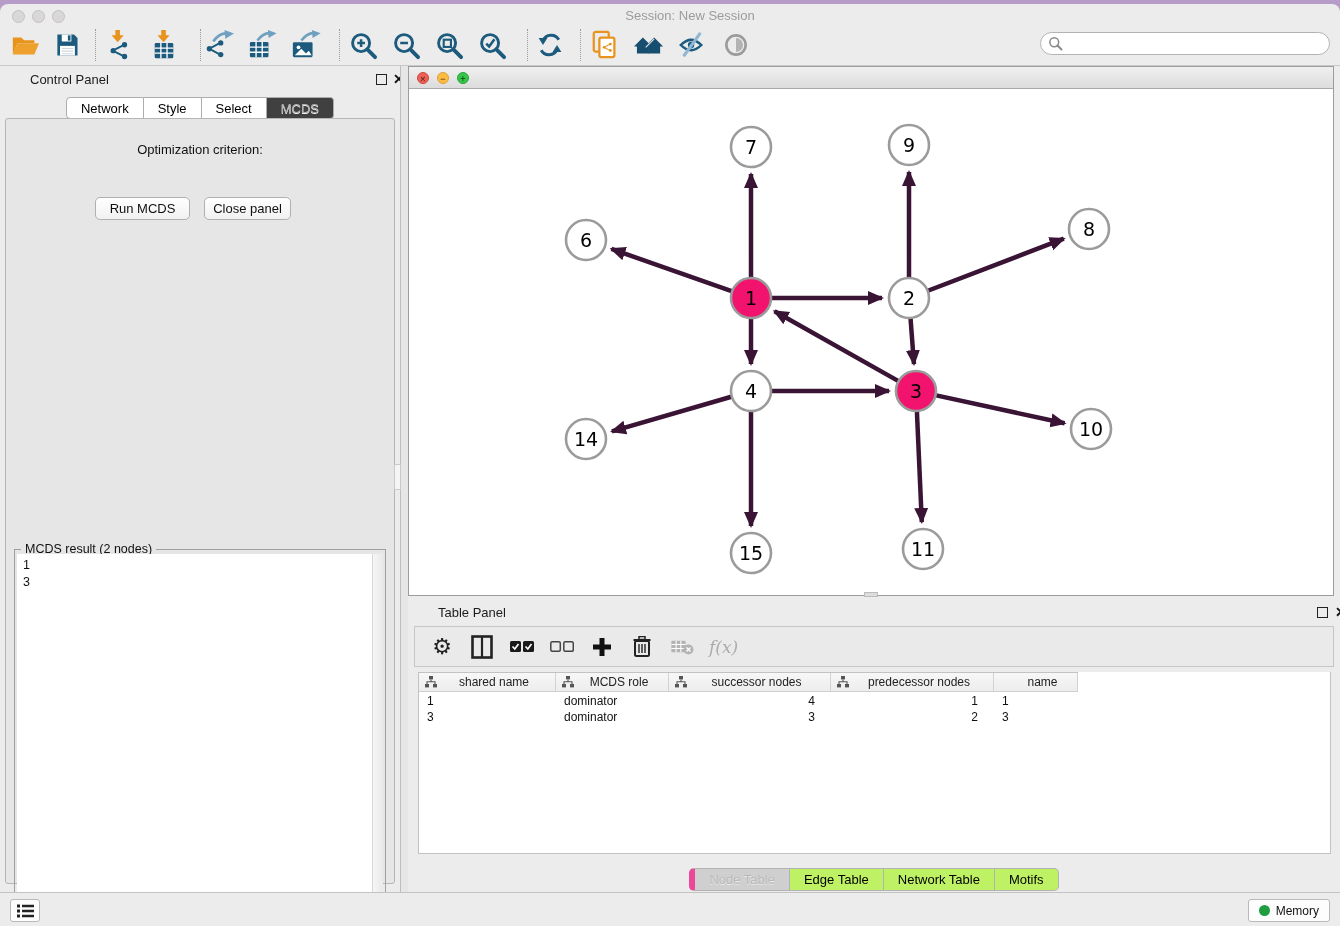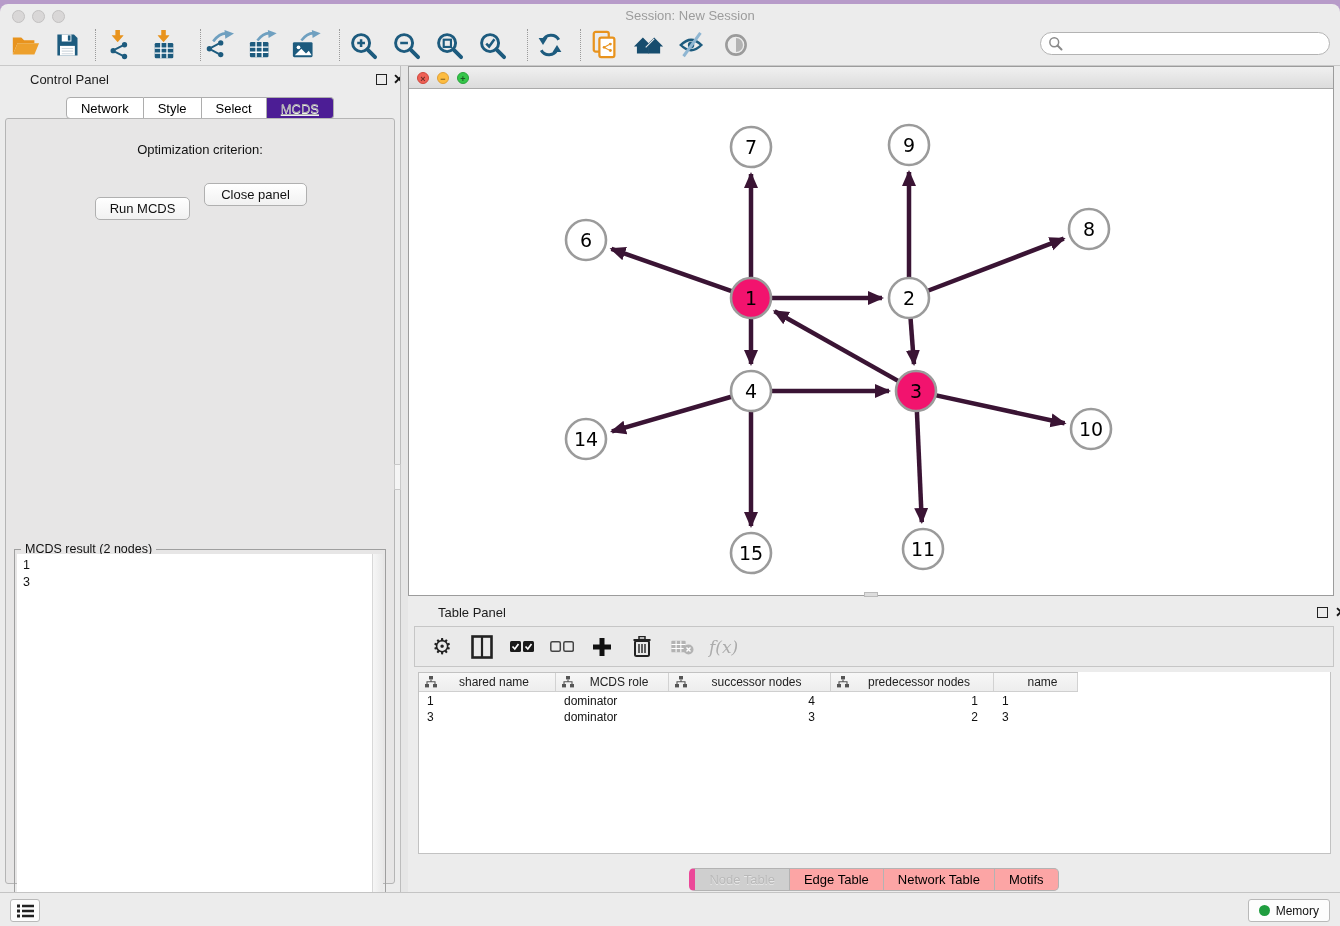--- a/index.html
+++ b/index.html
@@ -27,21 +27,21 @@
 
   .panel-header { position:absolute; left:16px; top:0; width:100%; height:26px; }
   .panel-title { position:absolute; left:14px; top:6px; font-size:13px; color:#1c1c1c; }
   .ph-float { position:absolute; width:11px; height:11px; border:1.6px solid #222; top:8px; }
   .ph-close { position:absolute; top:6px; font-size:14px; font-weight:bold; color:#111; line-height:14px; }
 
   
   .cp-tabs { position:absolute; left:0; top:31px; width:400px; display:flex; justify-content:center; }
   .cp-tab { height:22px; padding:0 14px; background:#fff; border:1px solid #adadad; border-left:none; font-size:13px; line-height:21px; color:#000; }
   .cp-tab:first-child { border-left:1px solid #adadad; border-radius:4px 0 0 4px; }
-  .cp-tab.active { background:#4c1d95; color:#adadad; border-radius:0 4px 4px 0; text-shadow:0 1px 0 #efefef;text-decoration:underline; }
+  .cp-tab.active { background:#404040; color:#adadad; border-radius:0 4px 4px 0; text-shadow:0 1px 0 #efefef; }
 
   .cp-body { position:absolute; left:5px; top:52px; width:390px; height:766px; background:#e7e6e6; border:1px solid #b5b5b5; border-radius:3px; }
   .opt-label { position:absolute; left:0; top:23px; width:100%; text-align:center; font-size:13px; color:#111; }
   .combo { position:absolute; left:38px; top:44px; width:312px; height:23px; background:#fff; border:1px solid #ababab; border-radius:5px; font-size:13px; line-height:21px; padding-left:10px; color:#111; }
   .combo .stepper { position:absolute; right:6px; top:3px; }
   .btn { position:absolute; height:23px; background:linear-gradient(#ffffff,#f1f1f1); border:1px solid #b0b0b0; border-radius:5px; font-size:13px; text-align:center; color:#111; line-height:21px; }
 
   .groupbox { position:absolute; left:8px; top:430px; width:372px; height:380px; border:1px solid #9f9f9f; }
   .groupbox-label { position:absolute; left:6px; top:-8px; background:#e7e6e6; padding:0 4px; font-size:12.5px; color:#111; }
   .result-area { position:absolute; left:2px; top:4px; right:2px; bottom:2px; background:#fff; }
@@ -64,21 +64,21 @@
   .tbl { position:absolute; left:10px; top:73px; width:913px; height:182px; background:#fff; border:1px solid #c2c2c2; border-top:none; }
   .tbl-header { position:absolute; left:0; top:0; height:20px; display:flex; background:linear-gradient(#f7f7f7,#ededed); border-top:1px solid #c2c2c2; border-bottom:1px solid #cfcfcf; }
   .th { position:relative; display:flex; align-items:center; border-right:1px solid #d2d2d2; font-size:12px; color:#222; }
   .th .hier { position:absolute; left:6px; width:12px; height:12px; }
   .th span { flex:1; text-align:center; padding-left:14px; }
   .tbl-body { position:absolute; left:0; top:21px; width:100%; }
   .tr { display:flex; height:16px; }
   .td { font-size:12px; color:#111; line-height:16px; overflow:hidden; white-space:nowrap; }
 
   .bottom-tabs { position:absolute; left:0; top:269px; width:932px; display:flex; justify-content:center; }
-  .bt-tab { height:23px; padding:0 14px; background:#fca5a5; border:1px solid #b3b3b3; border-left:none; font-size:13px; line-height:22px; color:#000; }
+  .bt-tab { height:23px; padding:0 14px; background:#bef264; border:1px solid #b3b3b3; border-left:none; font-size:13px; line-height:22px; color:#000; }
   .bt-tab:first-child { border-left:6px solid #ec4899; border-radius:5px 0 0 5px; }
   .bt-tab:last-child { border-radius:0 5px 5px 0; }
   .bt-tab.active { background:#cfcfcf; color:#b9b9b9; text-shadow:0 1px 0 #e8e8e8; }
 
   
   .statusbar { position:absolute; left:0; top:888px; width:1340px; height:34px; background:#ececec; border-top:1px solid #c4c4c4; }
   .status-left-btn { position:absolute; left:10px; top:6px; width:30px; height:23px; background:#fdfdfd; border:1px solid #b9b9b9; border-radius:3px; display:flex; align-items:center; justify-content:center; }
   .memory-btn { position:absolute; right:10px; top:6px; height:23px; background:#fdfdfd; border:1px solid #b9b9b9; border-radius:3px; display:flex; align-items:center; gap:6px; padding:0 10px; font-size:12px; color:#111; }
   .memdot { width:11px; height:11px; border-radius:50%; background:#1f9d3f; }
 
@@ -261,21 +261,21 @@
       </div>
       <div class="cp-tabs" id="cp-tabs">
           <div class="cp-tab">Network</div>
           <div class="cp-tab">Style</div>
           <div class="cp-tab">Select</div>
           <div class="cp-tab active">MCDS</div>
         </div>
       <div class="cp-body">
         <div class="opt-label">Optimization criterion:</div>
         <div class="btn" style="left:89px; top:78px; width:95px">Run MCDS</div>
-        <div class="btn" style="left:198px; top:64px; width:103px">Close panel</div>
+        <div class="btn" style="left:198px; top:78px; width:87px">Close panel</div>
 
         <div class="groupbox">
           <div class="groupbox-label">MCDS result (2 nodes)</div>
           <div class="result-area">
             <div class="result-text" id="mcds-result-text">1
 3</div>
             <div class="result-scroll"></div>
           </div>
         </div>
       </div>

